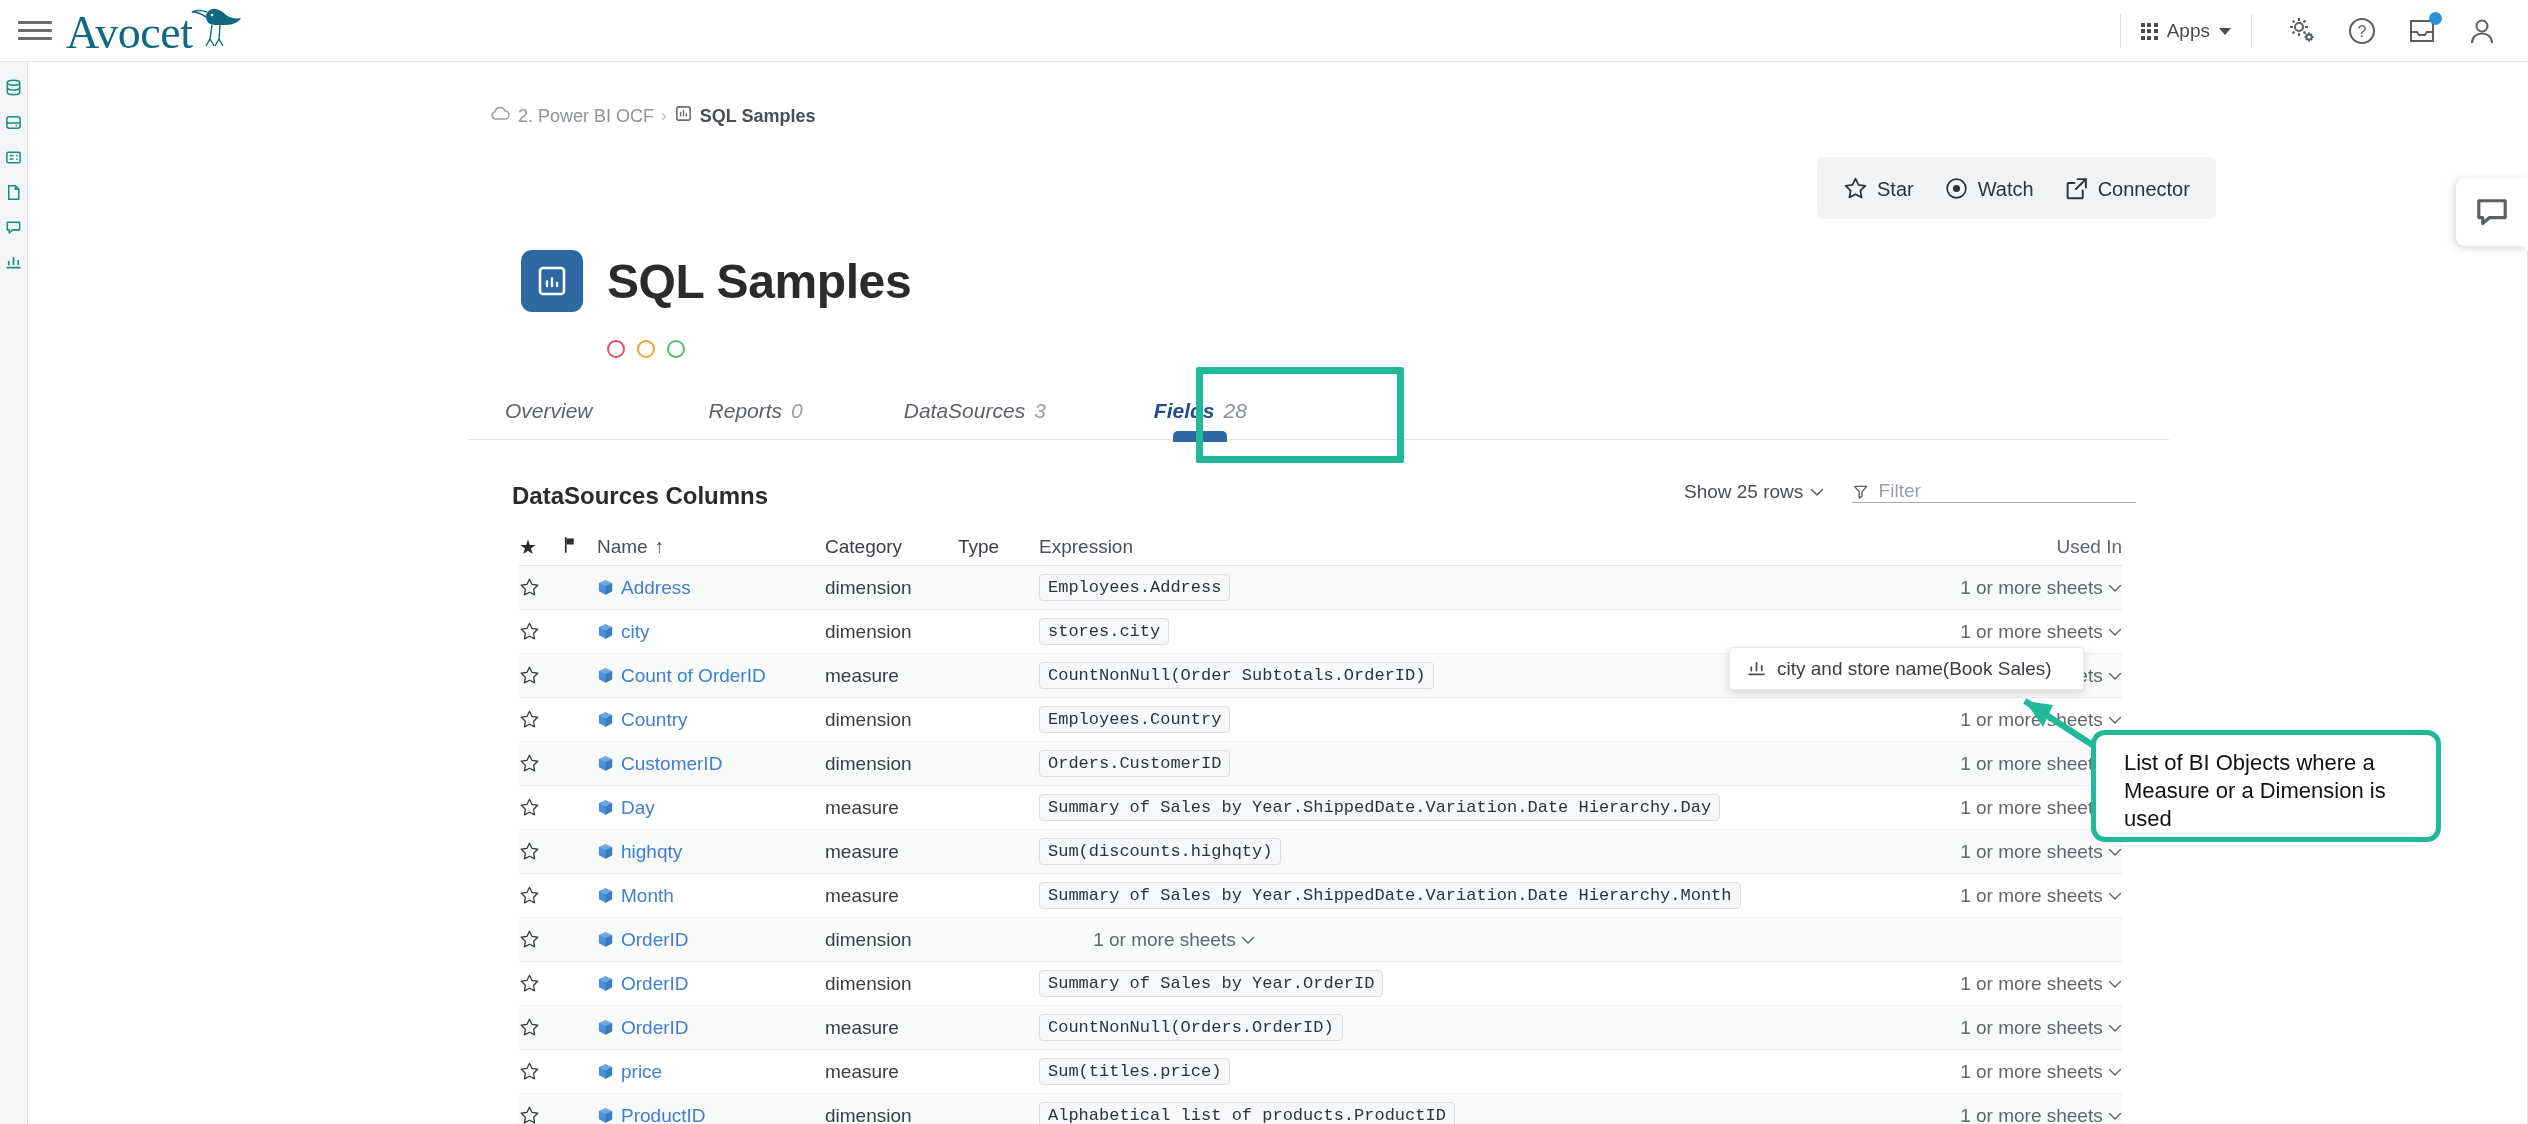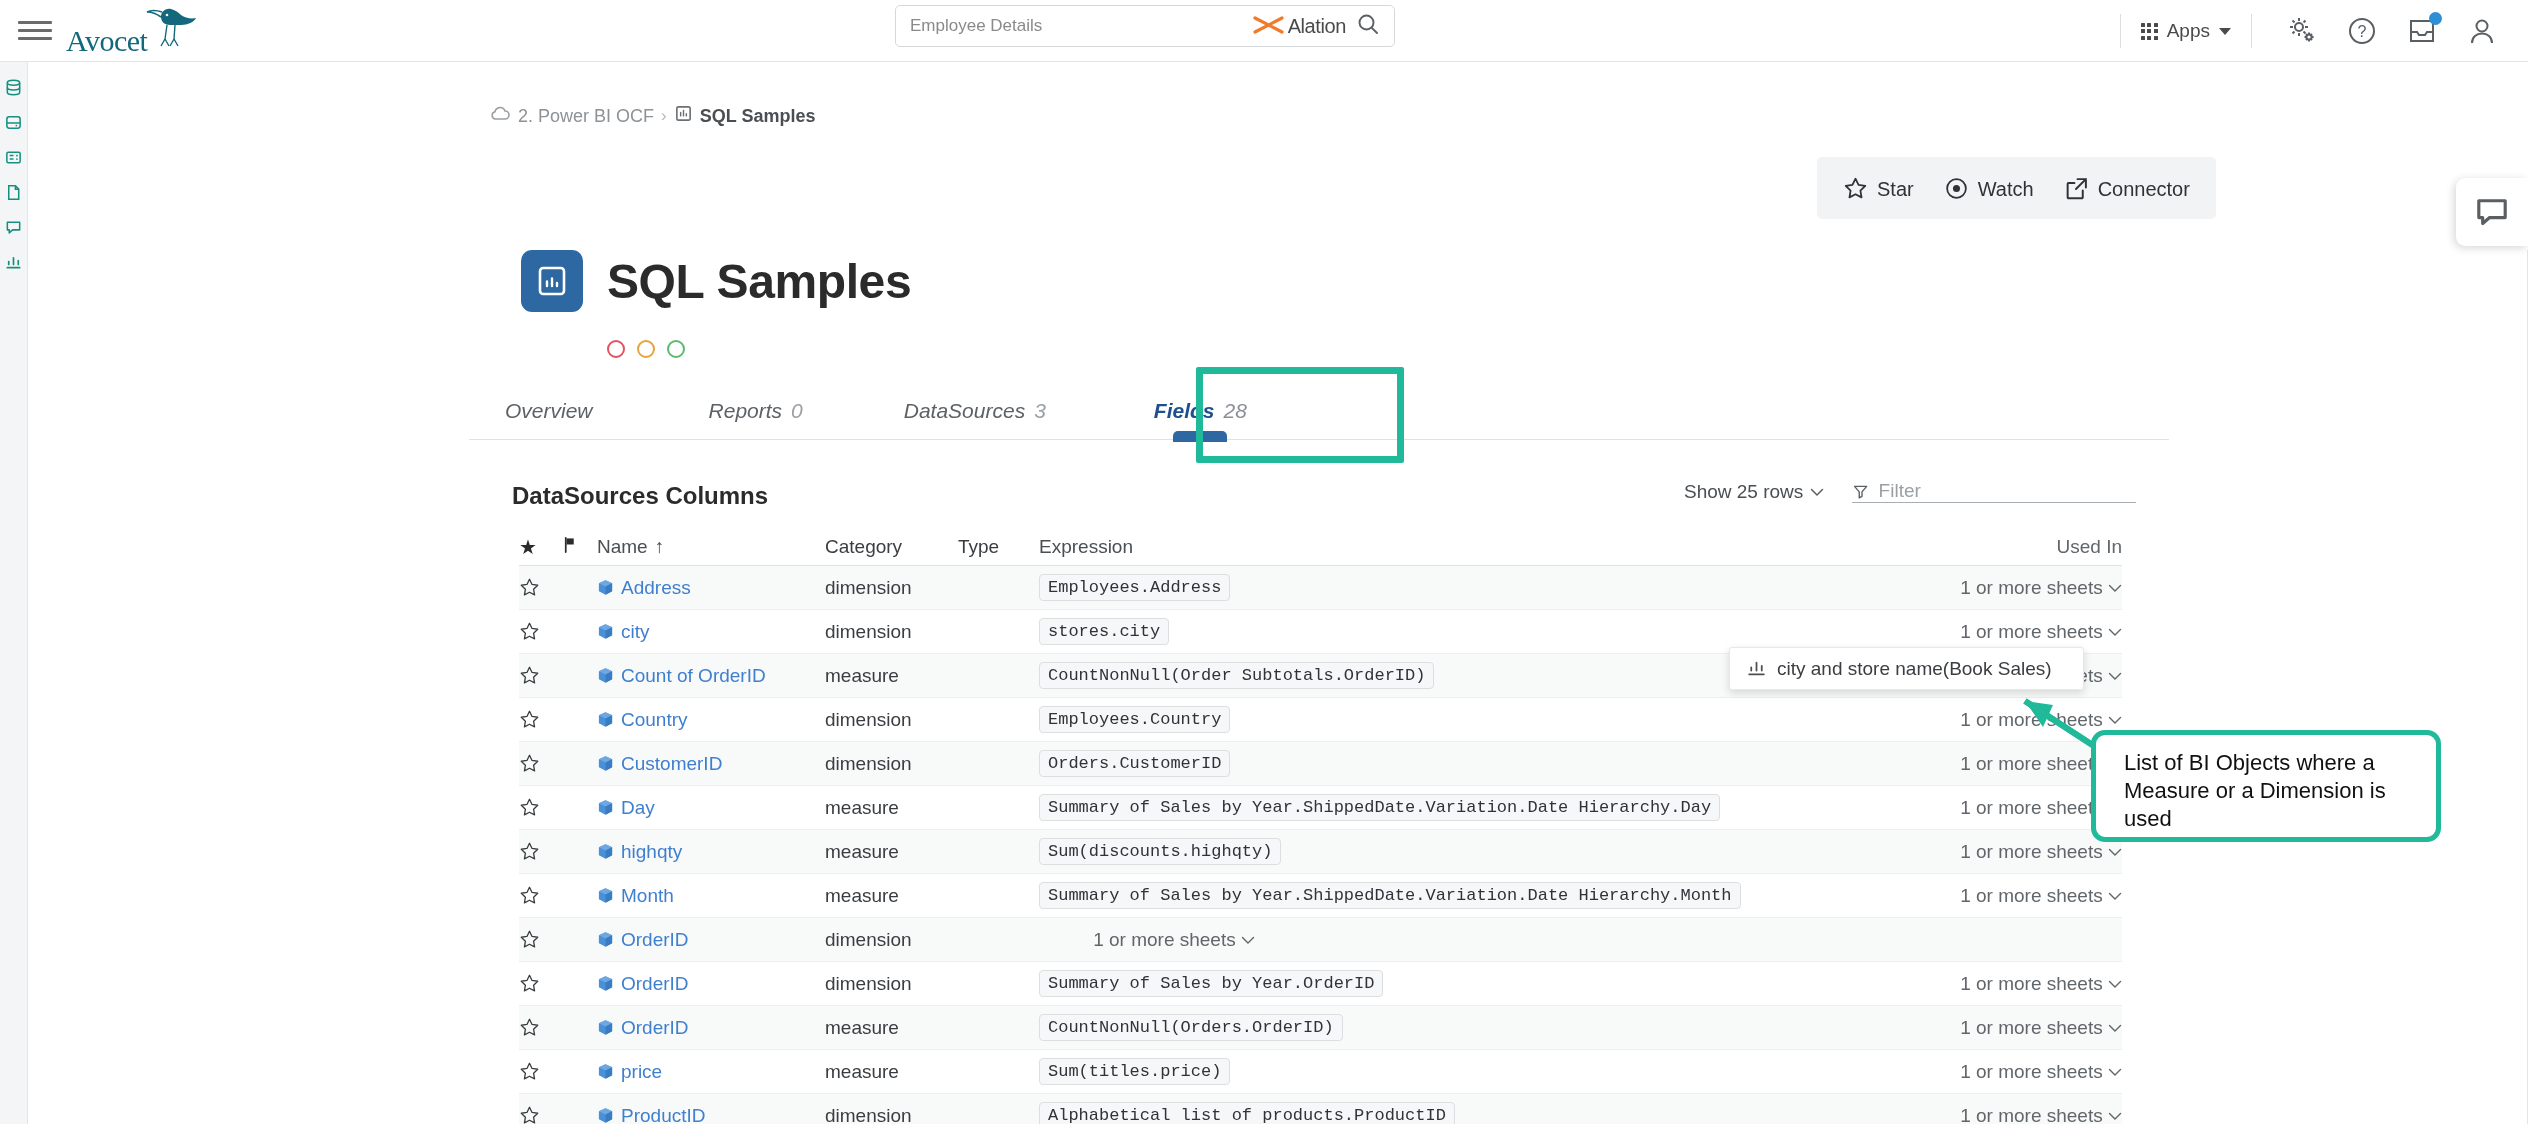--- a/index.html
+++ b/index.html
@@ -15,21 +15,21 @@
   .topbar {
     position: absolute; top: 0; left: 0; width: 2528px; height: 62px;
     background: #ffffff; border-bottom: 1px solid #e2e4e6;
     display: flex; align-items: center;
   }
   .hamburger { margin-left: 18px; width: 34px; height: 34px;
     display: flex; flex-direction: column; justify-content: center; gap: 5px; cursor: pointer; }
   .hamburger i { display: block; height: 3px; background: #6b6b6b; border-radius: 1px; }
   .brand { margin-left: 14px; display: flex; align-items: flex-end; }
   .brand-text {
-    font-family: "Liberation Serif", serif; font-size: 30px; color: #12697d;
+    font-family: "Liberation Serif", serif; font-size: 46px; color: #12697d;
     line-height: 1; letter-spacing: -0.5px; text-align: center;
   }
   .brand-bird { margin-left: -6px; margin-bottom: 2px; }
 
   .searchwrap {
     position: absolute; left: 895px; top: 5px; width: 500px; height: 42px;
     border: 1px solid #d6d9dc; border-radius: 5px; background: #fff;
     display: flex; align-items: center; padding: 0 14px;
   }
   .searchwrap input {
@@ -159,35 +159,20 @@
       <svg width="56" height="44" viewBox="0 0 56 44">
         <path d="M30 3 C24 2 20 6 20 11 C20 16 24 19 29 19 L40 19 C47 19 53 16 55 12 C50 13 44 12 40 9 C37 6 34 4 30 3 Z" fill="#12697d"></path>
         <path d="M21 6 C15 4 10 4 6 6 C11 6 16 8 20 11" fill="none" stroke="#12697d" stroke-width="1.6"></path>
         <path d="M26 19 L24 33 M24 33 L20 40 M24 33 L28 40" fill="none" stroke="#12697d" stroke-width="1.4"></path>
         <path d="M34 19 L33 33 M33 33 L29 40 M33 33 L37 40" fill="none" stroke="#12697d" stroke-width="1.4"></path>
         <circle cx="26" cy="9" r="1.3" fill="#fff"></circle>
       </svg>
     </span>
   </div>
 
-  <div class="searchwrap">
-    <input type="text" placeholder="Employee Details" style="">
-    <span class="alation-mark">
-      <svg width="34" height="24" viewBox="0 0 34 24">
-        <path d="M3 4 L30 18 M30 4 L3 18" stroke="#f07c2b" stroke-width="3.2" fill="none" stroke-linecap="round"></path>
-      </svg>
-      <span class="alation-word">Alation</span>
-    </span>
-    <span>
-      <svg width="24" height="24" viewBox="0 0 24 24">
-        <circle cx="10.5" cy="10.5" r="7" fill="none" stroke="#5a5f64" stroke-width="1.9"></circle>
-        <path d="M15.6 15.6 L21 21" stroke="#5a5f64" stroke-width="1.9" stroke-linecap="round"></path>
-      </svg>
-    </span>
-  </div>
 
   <div class="top-right">
     <div class="vdiv"></div>
     <div class="apps-btn">
       <span class="apps-grid">
         <span></span>
           <span></span>
           <span></span>
           <span></span>
           <span></span>

